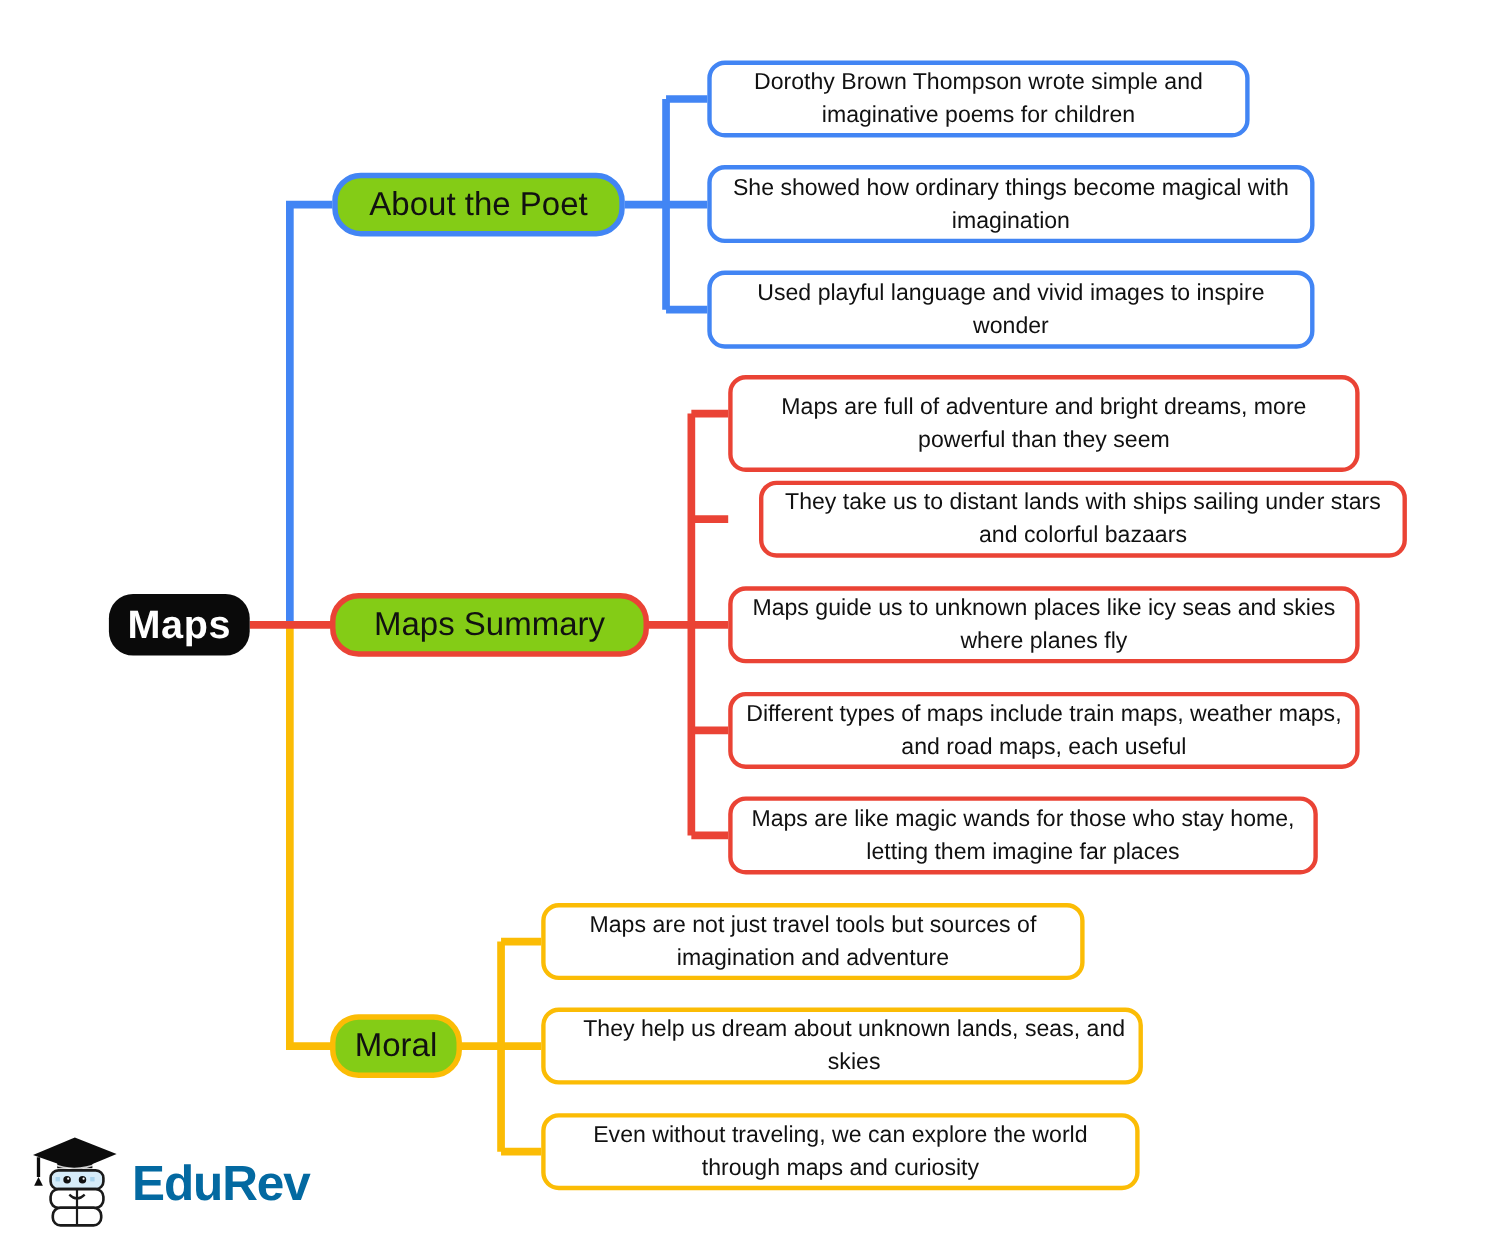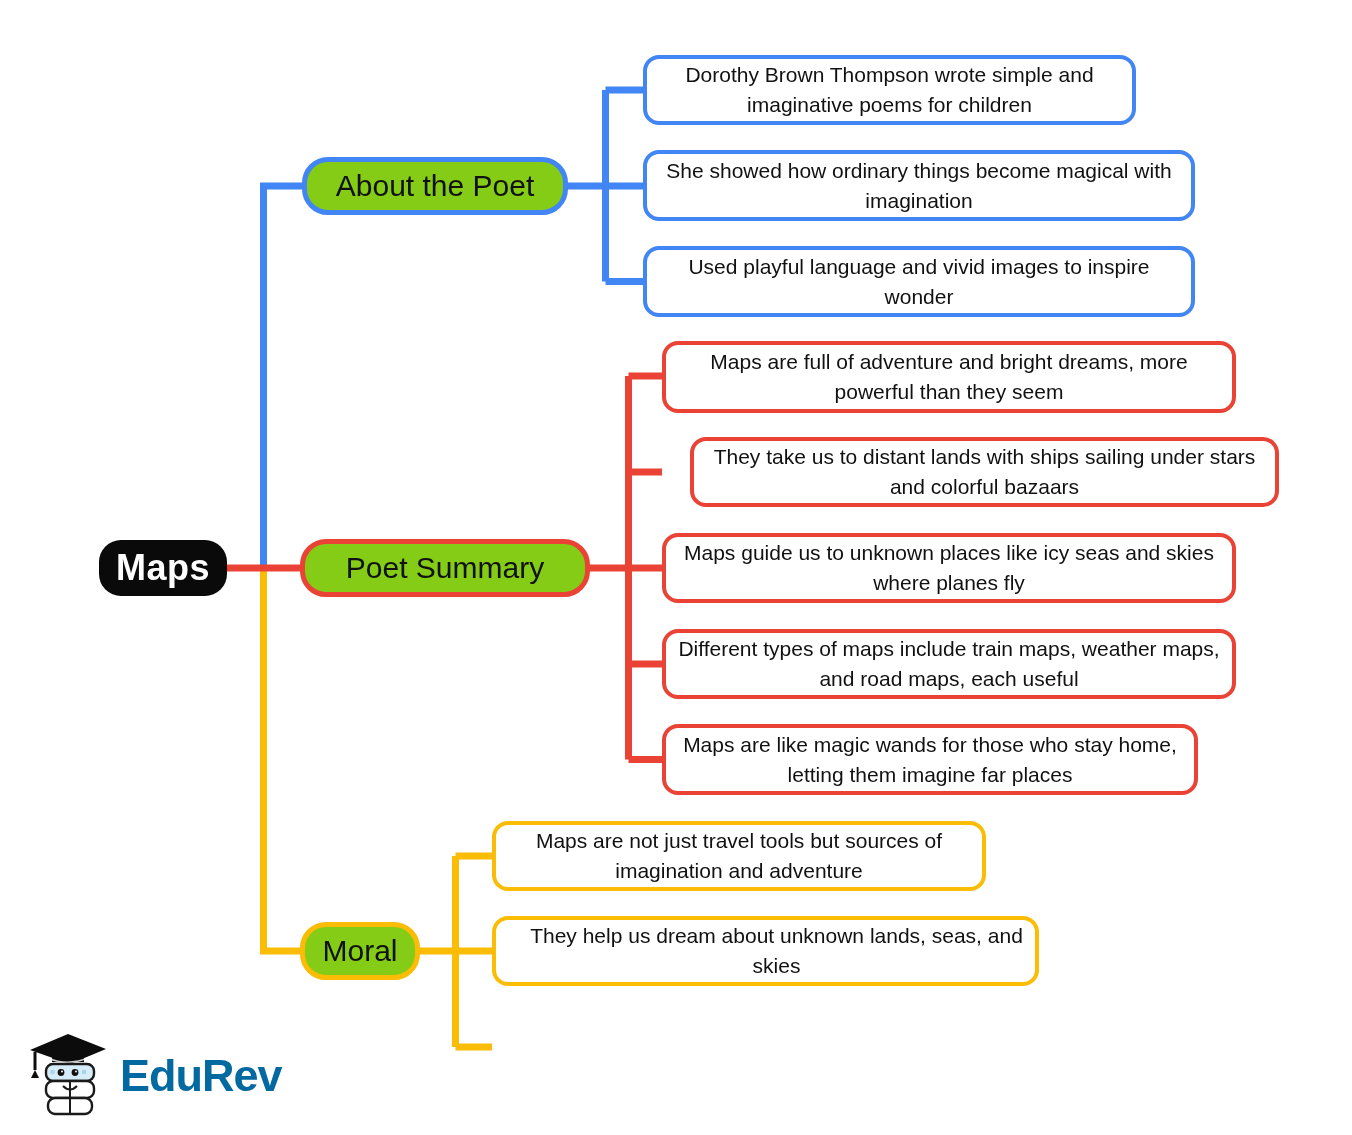--- a/index.html
+++ b/index.html
@@ -43,35 +43,36 @@
     <path d="M628.5,376 V759.5" stroke="#EA4335" stroke-width="7"></path>
     <path d="M628.5,376 H662" stroke="#EA4335" stroke-width="7"></path>
     <path d="M628.5,472 H662" stroke="#EA4335" stroke-width="7"></path>
     <path d="M628.5,664 H662" stroke="#EA4335" stroke-width="7"></path>
     <path d="M628.5,759.5 H662" stroke="#EA4335" stroke-width="7"></path>
   </svg>
 
   <div class="node root-node" style="left:99px;top:540px;width:128px;height:56px;">Maps</div>
 
   <div class="node branch-node blue" style="left:302px;top:157px;width:266px;height:58px;">About the Poet</div>
-  <div class="node branch-node red" style="left:300px;top:539px;width:290px;height:58px;">Poet Summary</div>
+  <div class="node branch-node red" style="left:300px;top:539px;width:290px;height:58px;">Maps Summary</div>
   <div class="node branch-node yellow" style="left:300px;top:922px;width:120px;height:58px;">Moral</div>
 
   <div class="node leaf blue" style="left:643px;top:55px;width:493px;height:70px;">Dorothy Brown Thompson wrote simple and imaginative poems for children</div>
   <div class="node leaf blue" style="left:643px;top:150px;width:552px;height:71px;">She showed how ordinary things become magical with imagination</div>
   <div class="node leaf blue" style="left:643px;top:246px;width:552px;height:71px;">Used playful language and vivid images to inspire wonder</div>
 
-  <div class="node leaf red" style="left:662px;top:341px;width:574px;height:72px;">Maps are full of adventure and bright dreams, more powerful than they seem</div>
+  <div class="node leaf red" style="left:662px;top:341px;width:574px;height:88px;">Maps are full of adventure and bright dreams, more powerful than they seem</div>
   <div class="node leaf red" style="left:690px;top:437px;width:589px;height:70px;">They take us to distant lands with ships sailing under stars and colorful bazaars</div>
   <div class="node leaf red" style="left:662px;top:533px;width:574px;height:70px;">Maps guide us to unknown places like icy seas and skies where planes fly</div>
   <div class="node leaf red" style="left:662px;top:629px;width:574px;height:70px;">Different types of maps include train maps, weather maps, and road maps, each useful</div>
   <div class="node leaf red" style="left:662px;top:724px;width:536px;height:71px;">Maps are like magic wands for those who stay home, letting them imagine far places</div>
 
   <div class="node leaf yellow" style="left:492px;top:821px;width:494px;height:70px;">Maps are not just travel tools but sources of imagination and adventure</div>
   <div class="node leaf yellow" style="left:492px;top:916px;width:547px;height:70px;padding-left:32px;">They help us dream about unknown lands, seas, and skies</div>
+  <div class="node leaf yellow" style="left:492px;top:1012px;width:544px;height:70px;">Even without traveling, we can explore the world through maps and curiosity</div>
 
   <div class="logo">
     <svg width="84" height="92" viewBox="0 0 84 92">
 
       <path d="M9,22 V40" stroke="#0c0c0c" stroke-width="3"></path>
       <polygon points="9,40 5,48 13,48" fill="#0c0c0c"></polygon>
 
       <rect x="26" y="16" width="32" height="16" fill="#0c0c0c"></rect>
 
       <polygon points="42,4 80,19 44,34 4,20" fill="#0c0c0c"></polygon>

